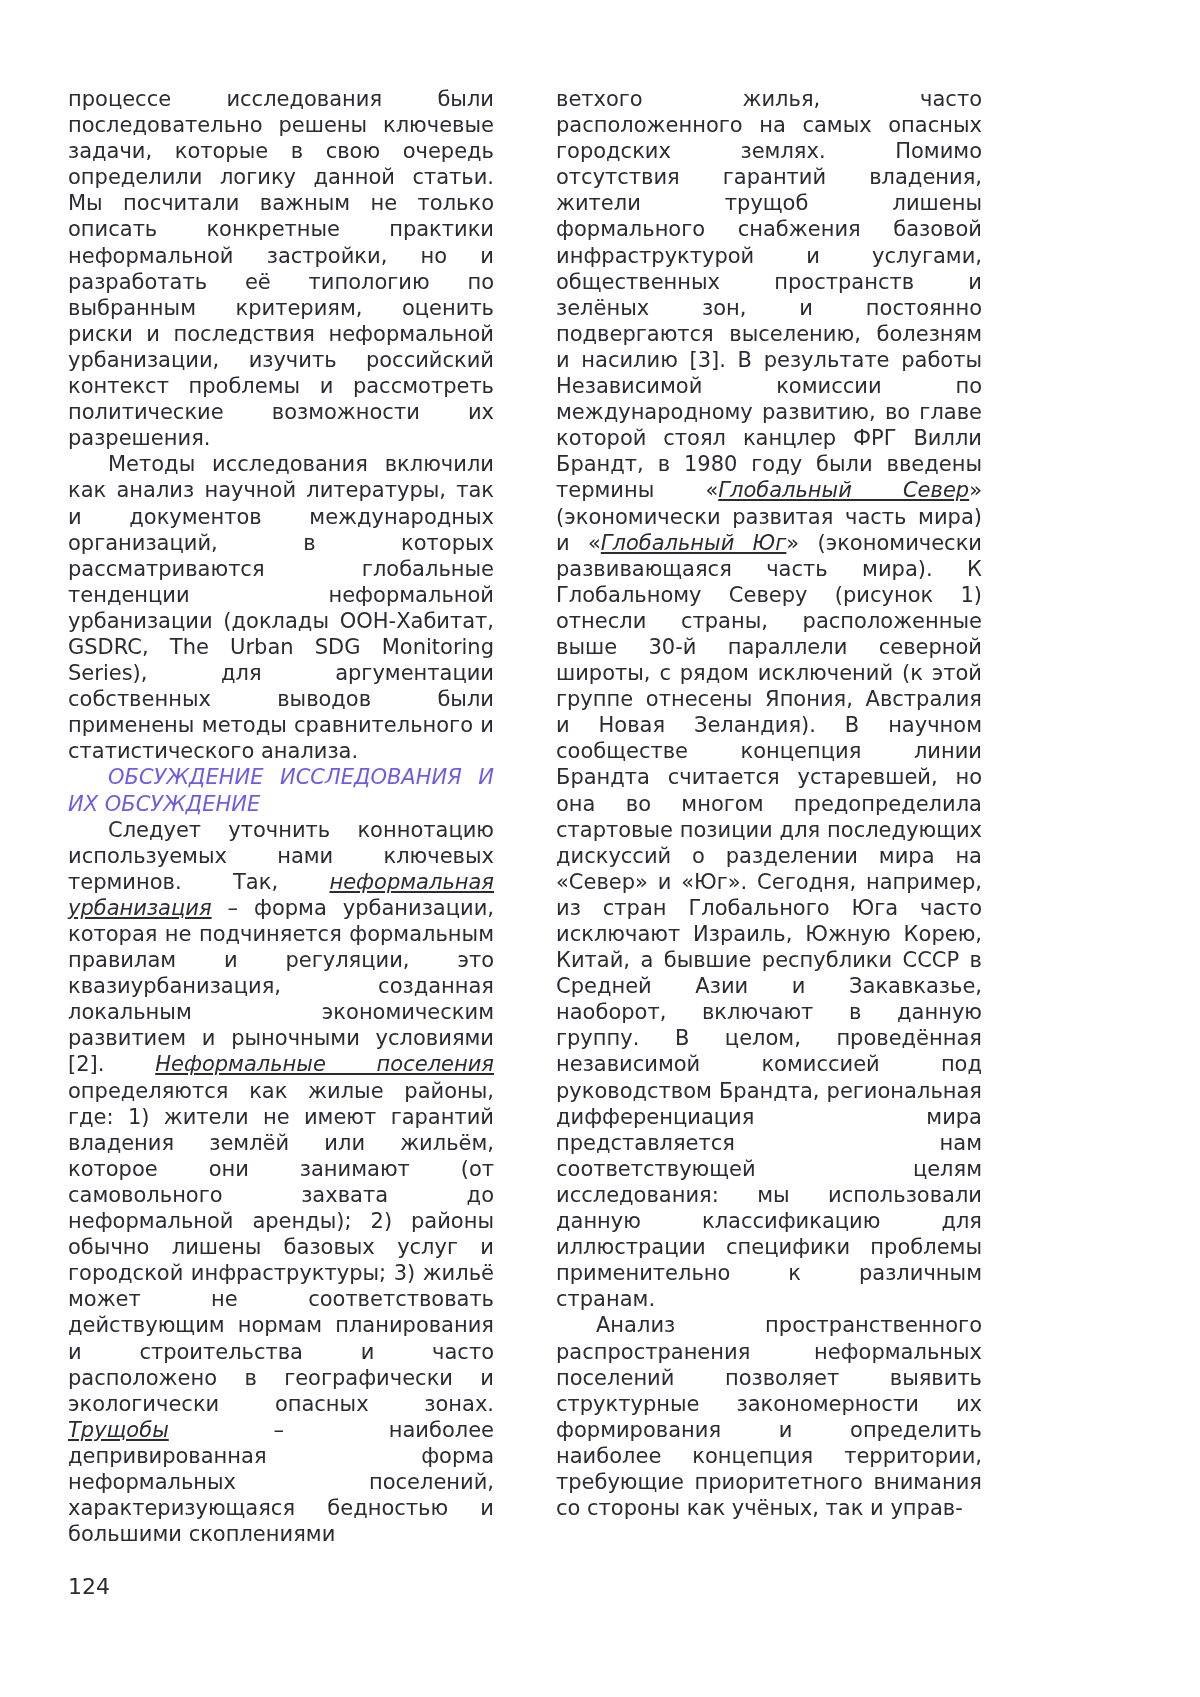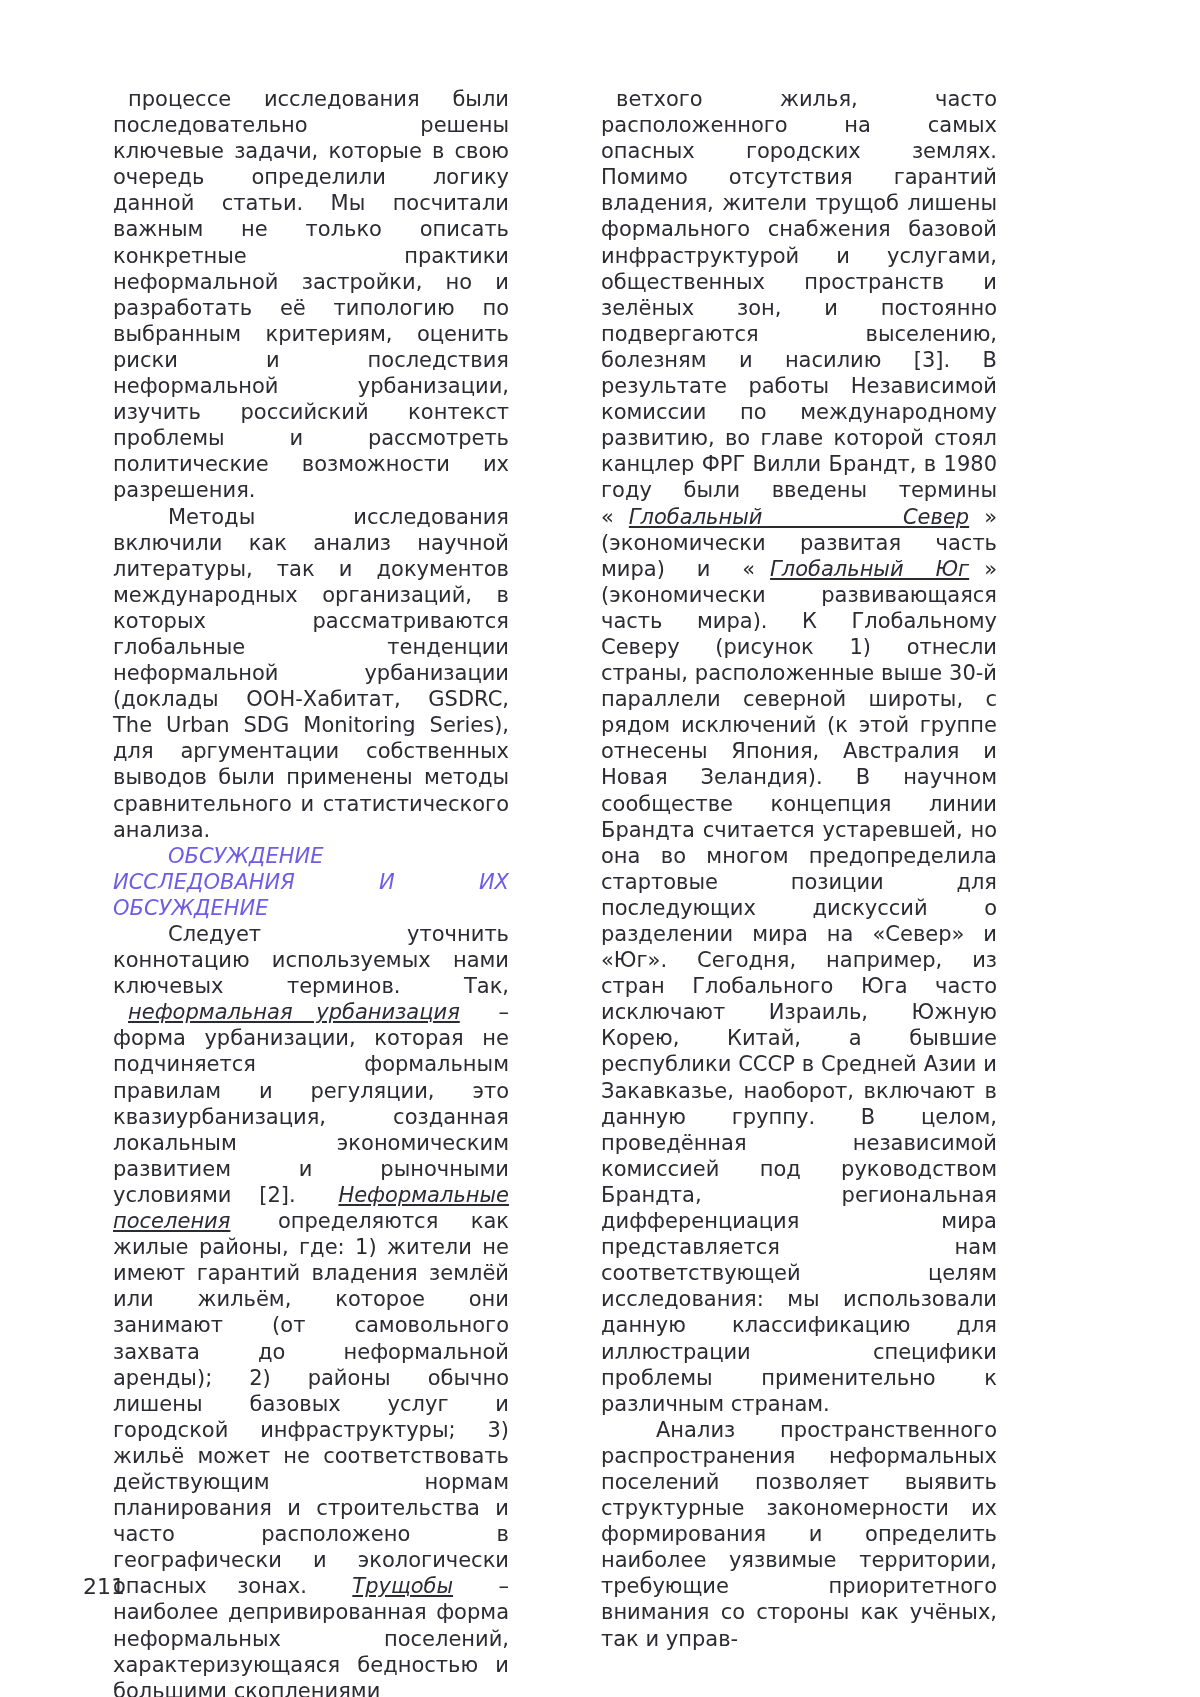--- a/index.html
+++ b/index.html
@@ -1,20 +1,20 @@
 <!DOCTYPE html>
 <html lang="ru"><head>
   <meta charset="utf-8">
   <style>
     :root {
       --heading-color: #6e5ce6;
       --body-color: #2b2b33;
       --page-bg: #ffffff;
     }
-    * { box-sizing: border-box; padding-left: 15px; }
+    * { box-sizing: border-box; }
     html, body {
       margin: 0;
       padding: 0;
       background: #ffffff;
     }
     .page {
       position: relative;
       width: 1200px;
       height: 1697px;
       background: var(--page-bg);
@@ -59,17 +59,17 @@
 <div class="page">
   <div class="columns">
     <div class="col">
         <p class="body"><span>процессе исследования были последовательно решены ключевые задачи, которые в свою очередь определили логику данной статьи. Мы посчитали важным не только описать конкретные практики неформальной застройки, но и разработать её типологию по выбранным критериям, оценить риски и последствия неформальной урбанизации, изучить российский контекст проблемы и рассмотреть политические возможности их разрешения.</span></p>
         <p class="body indent"><span>Методы исследования включили как анализ научной литературы, так и документов международных организаций, в которых рассматриваются глобальные тенденции неформальной урбанизации (доклады ООН-Хабитат, GSDRC, The Urban SDG Monitoring Series), для аргументации собственных выводов были применены методы сравнительного и статистического анализа.</span></p>
         <p class="heading indent"><span>ОБСУЖДЕНИЕ ИССЛЕДОВАНИЯ И ИХ ОБСУЖДЕНИЕ</span></p>
         <p class="body indent"><span>Следует уточнить коннотацию используемых нами ключевых терминов. Так, </span><span class="it">неформальная урбанизация</span><span> – форма урбанизации, которая не подчиняется формальным правилам и регуляции, это квазиурбанизация, созданная локальным экономическим развитием и рыночными условиями [2]. </span><span class="it">Неформальные поселения</span><span> определяются как жилые районы, где: 1) жители не имеют гарантий владения землёй или жильём, которое они занимают (от самовольного захвата до неформальной аренды); 2) районы обычно лишены базовых услуг и городской инфраструктуры; 3) жильё может не соответствовать действующим нормам планирования и строительства и часто расположено в географически и экологически опасных зонах. </span><span class="it">Трущобы</span><span> – наиболее депривированная форма неформальных поселений, характеризующаяся бедностью и большими скоплениями</span></p>
       </div>
     <div class="col">
         <p class="body"><span>ветхого жилья, часто расположенного на самых опасных городских землях. Помимо отсутствия гарантий владения, жители трущоб лишены формального снабжения базовой инфраструктурой и услугами, общественных пространств и зелёных зон, и постоянно подвергаются выселению, болезням и насилию [3]. В результате работы Независимой комиссии по международному развитию, во главе которой стоял канцлер ФРГ Вилли Брандт, в 1980 году были введены термины «</span><span class="it">Глобальный Север</span><span>» (экономически развитая часть мира) и «</span><span class="it">Глобальный Юг</span><span>» (экономически развивающаяся часть мира). К Глобальному Северу (рисунок 1) отнесли страны, расположенные выше 30-й параллели северной широты, с рядом исключений (к этой группе отнесены Япония, Австралия и Новая Зеландия). В научном сообществе концепция линии Брандта считается устаревшей, но она во многом предопределила стартовые позиции для последующих дискуссий о разделении мира на «Север» и «Юг». Сегодня, например, из стран Глобального Юга часто исключают Израиль, Южную Корею, Китай, а бывшие республики СССР в Средней Азии и Закавказье, наоборот, включают в данную группу. В целом, проведённая независимой комиссией под руководством Брандта, региональная дифференциация мира представляется нам соответствующей целям исследования: мы использовали данную классификацию для иллюстрации специфики проблемы применительно к различным странам.</span></p>
-        <p class="body indent"><span>Анализ пространственного распространения неформальных поселений позволяет выявить структурные закономерности их формирования и определить наиболее уязвимые территории, требующие приоритетного внимания со стороны как учёных, так и управ-</span></p>
+        <p class="body indent"><span>Анализ пространственного распространения неформальных поселений позволяет выявить структурные закономерности их формирования и определить наиболее концепция территории, требующие приоритетного внимания со стороны как учёных, так и управ-</span></p>
       </div>
   </div>
-  <div class="page-number">211</div>
+  <div class="page-number">124</div>
 </div>
 
 </body></html>

